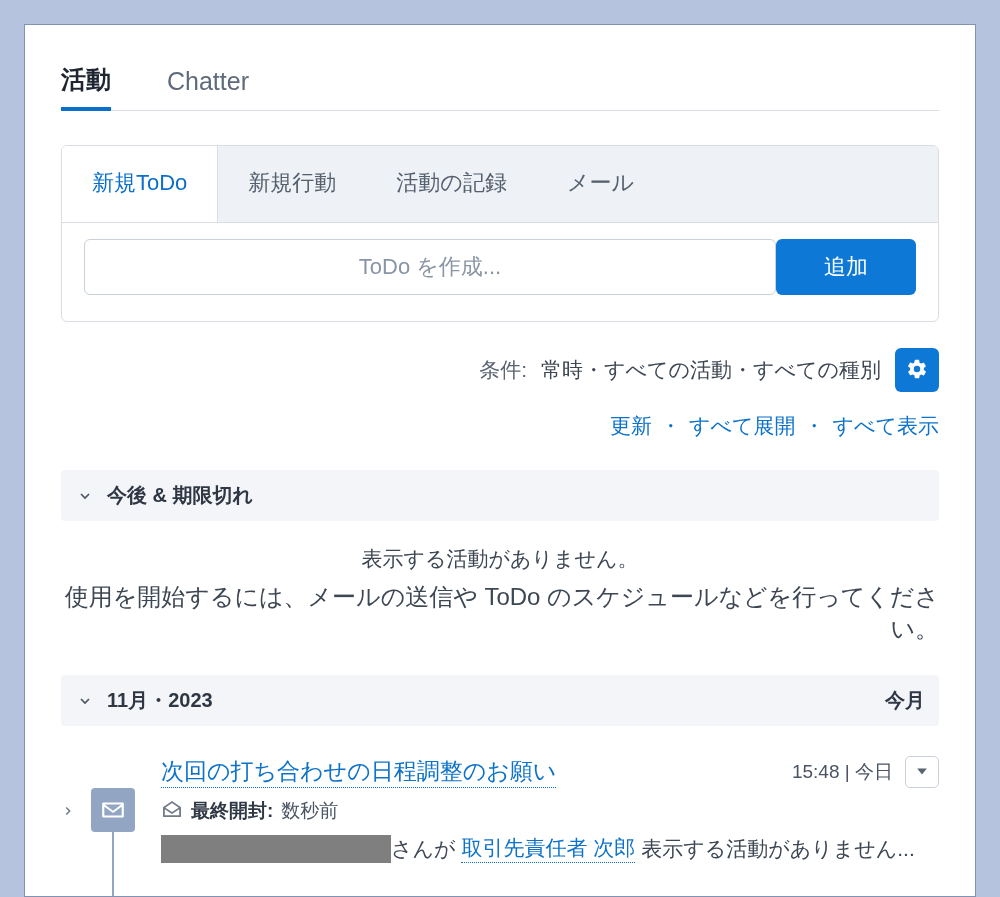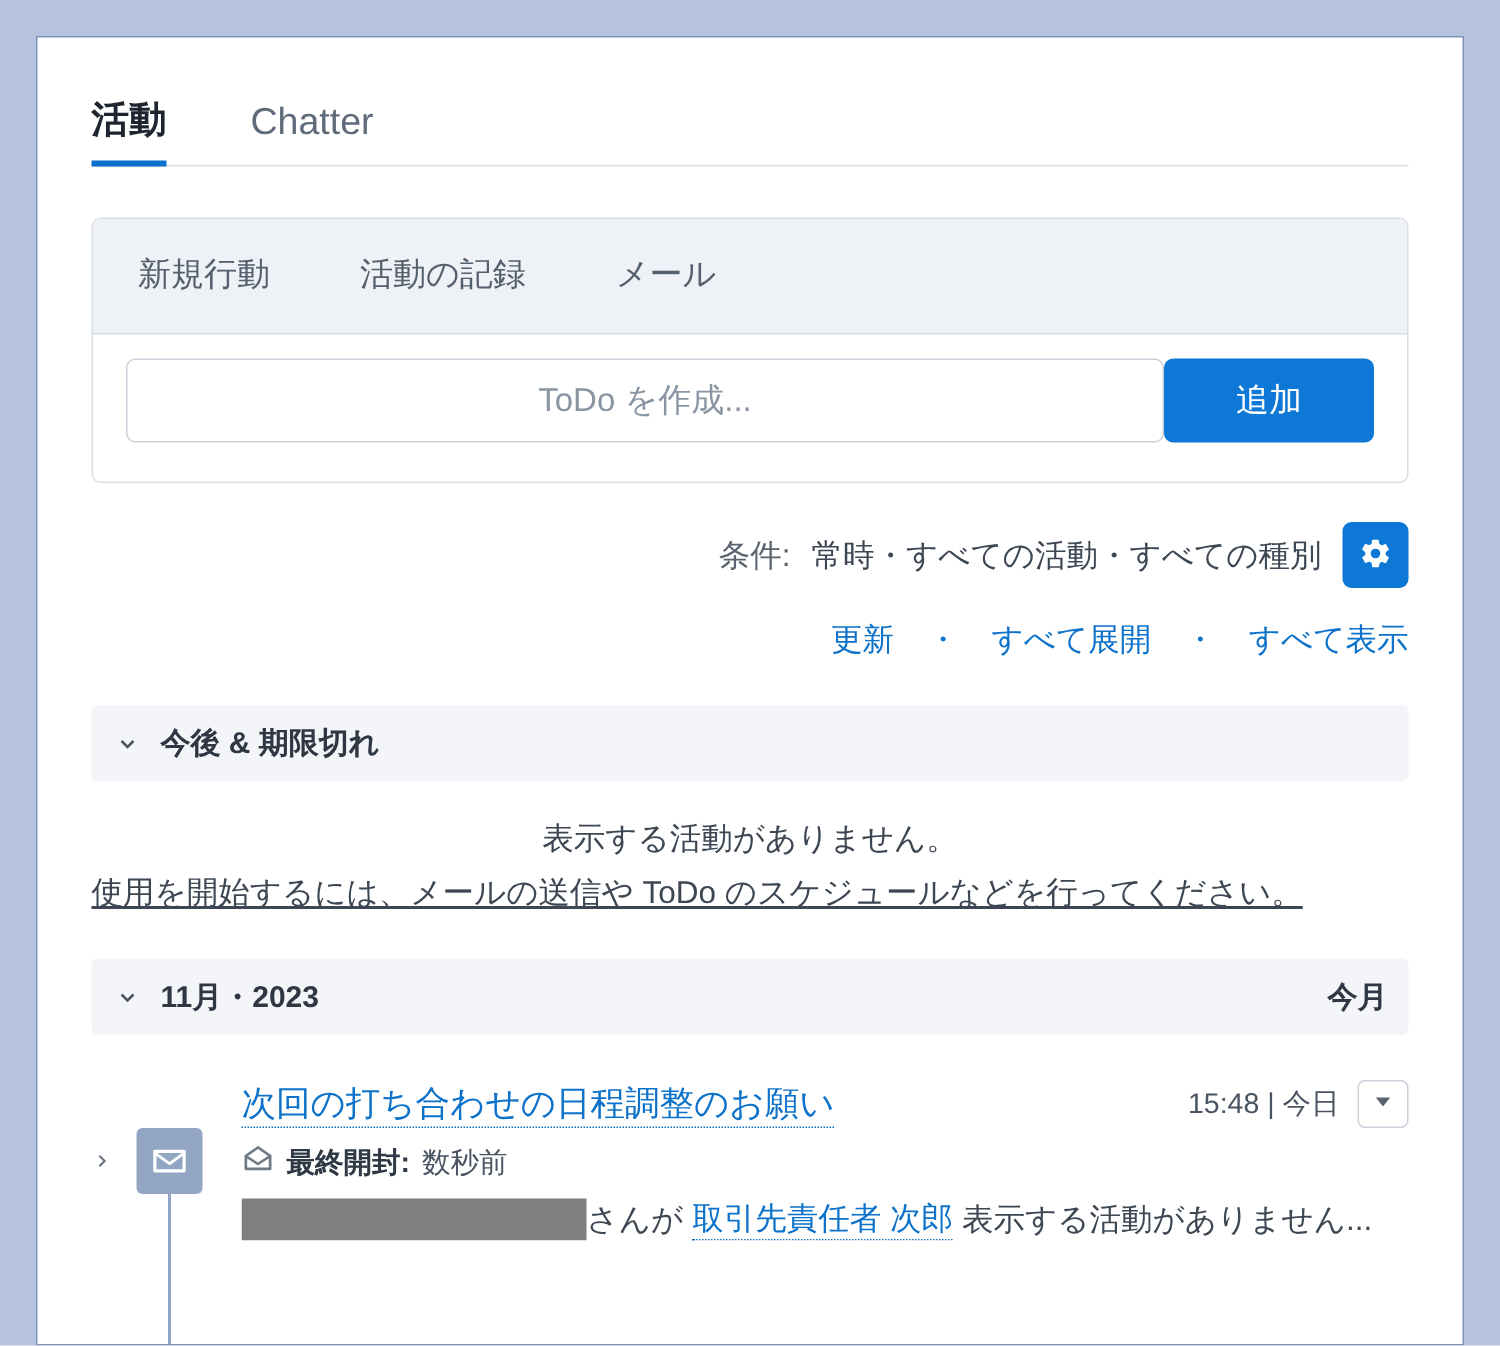--- a/index.html
+++ b/index.html
@@ -119,21 +119,21 @@
     display: flex; align-items: center; justify-content: center;
     cursor: pointer;
   }
   .gear-btn svg { width: 22px; height: 22px; fill: #fff; }
 
   
   .link-row {
     display: flex;
     justify-content: flex-end;
     align-items: center;
-    gap: 14px;
+    gap: 0;
     margin-top: 20px;
     font-size: 21px;
   }
   .link-row .link { color: #0d72c9; cursor: pointer; }
   .link-row .dot  { color: #0d72c9; padding: 0 8px; }
 
   
   .section {
     background: #f3f5f8;
     border-radius: 4px;
@@ -147,21 +147,21 @@
   .section .chev {
     width: 20px; height: 20px;
     display: inline-flex; align-items: center; justify-content: center;
   }
   .section .chev svg { width: 16px; height: 16px; stroke: #4a5462; stroke-width: 2.5; fill: none; }
   .section .title { font-size: 20px; font-weight: 700; color: #2e3743; }
   .section .right { margin-left: auto; font-size: 20px; font-weight: 700; color: #2e3743; }
 
   
   .empty1 { text-align: center; font-size: 21px; color: #3d4753; margin-top: 24px; }
-  .empty2 { text-align: left; font-size: 21px; color: #3d4753; margin-top: 8px; text-decoration: underline; }
+  .empty2 { text-align: right; font-size: 24px; color: #3d4753; margin-top: 8px; }
 
   
   .item {
     display: flex;
     align-items: center;
     margin-top: 30px;
   }
   .item-chevron {
     width: 20px;
     padding-top: 6px;
@@ -251,20 +251,21 @@
 
 <div class="card">
 
   <div class="top-tabs">
     <div class="top-tab active">活動</div>
     <div class="top-tab">Chatter</div>
   </div>
 
   <div class="panel">
     <div class="panel-tabs">
+      <div class="panel-tab active">新規ToDo</div>
       <div class="panel-tab">新規行動</div>
       <div class="panel-tab">活動の記録</div>
       <div class="panel-tab">メール</div>
     </div>
     <div class="panel-body">
       <input class="todo-input" type="text" placeholder="ToDo を作成..." style="">
       <button class="add-btn">追加</button>
     </div>
   </div>
 

